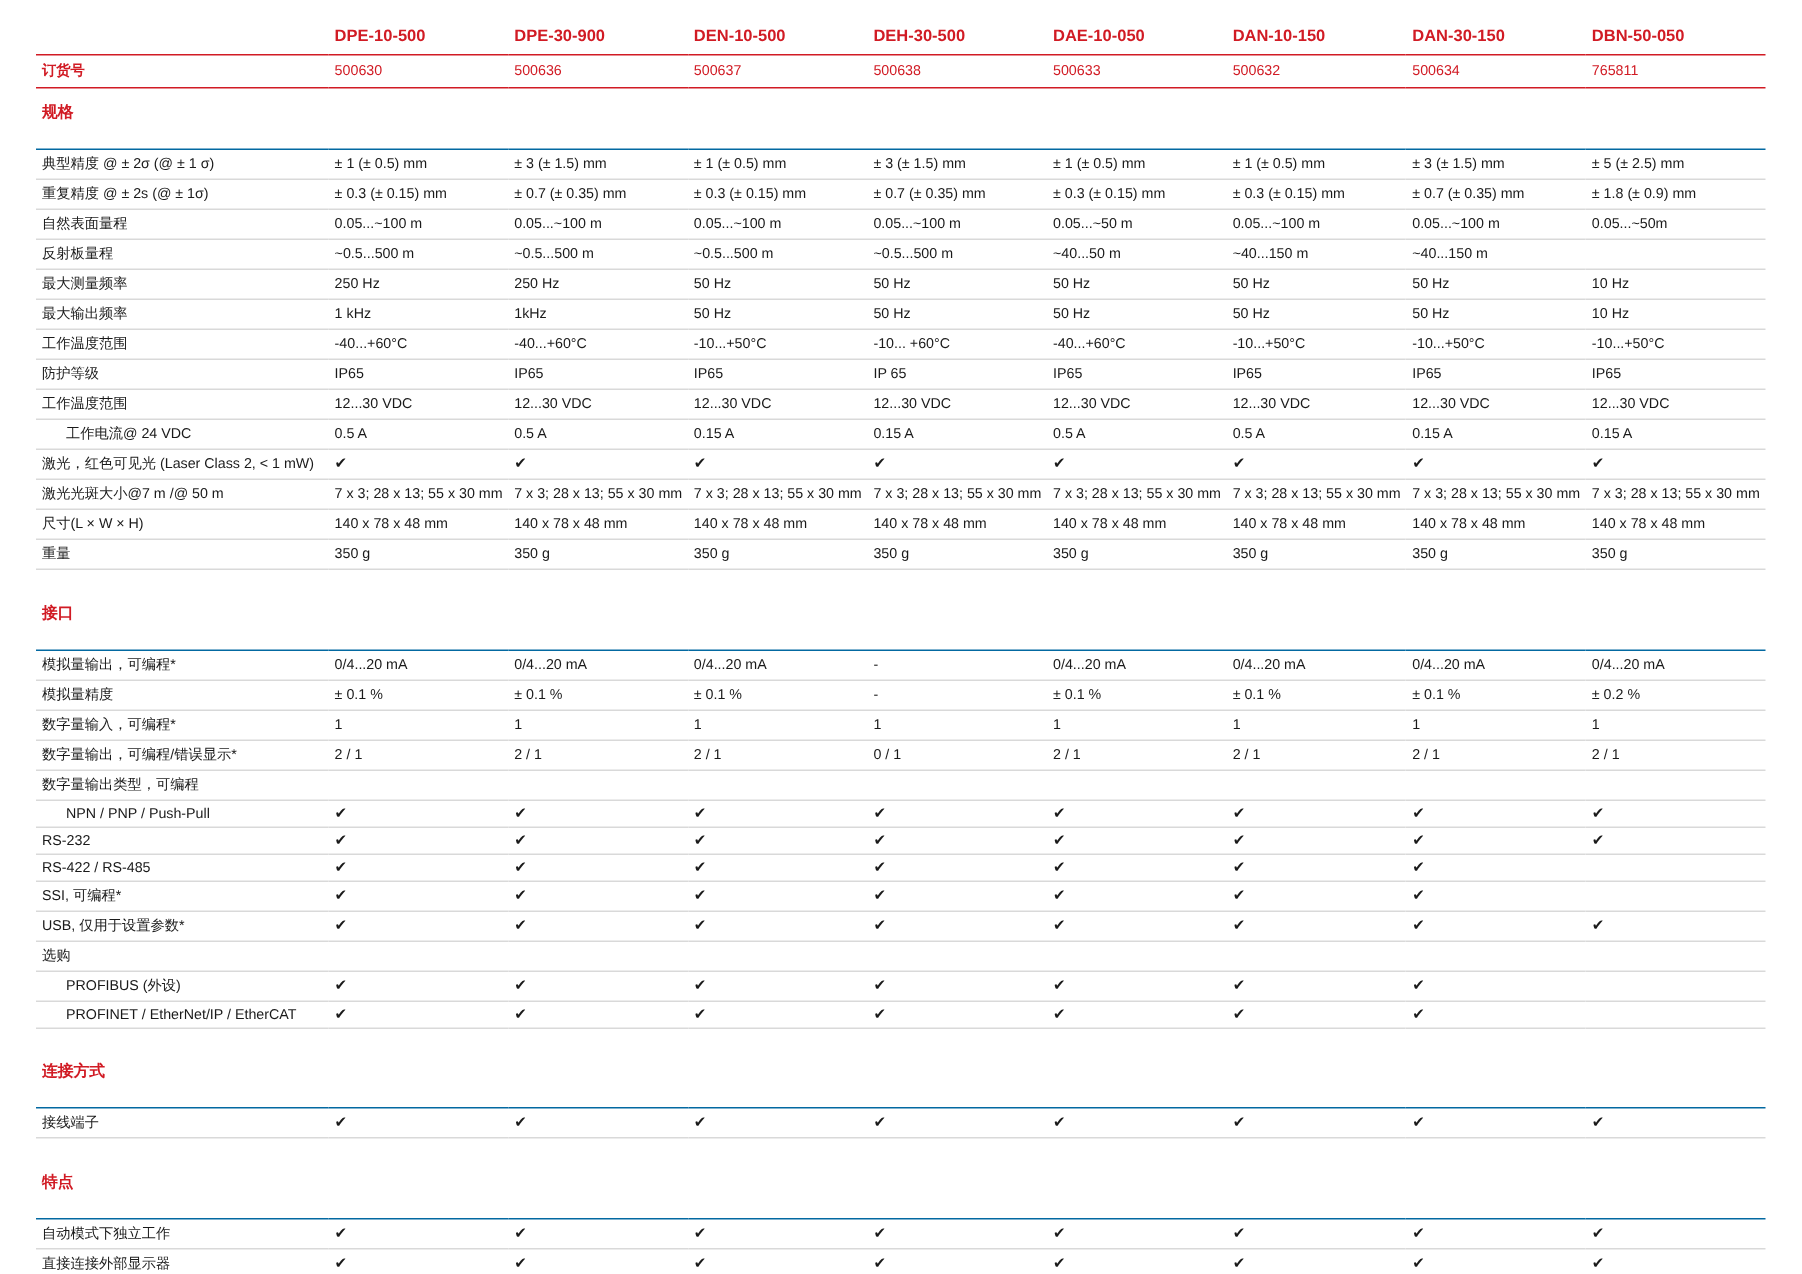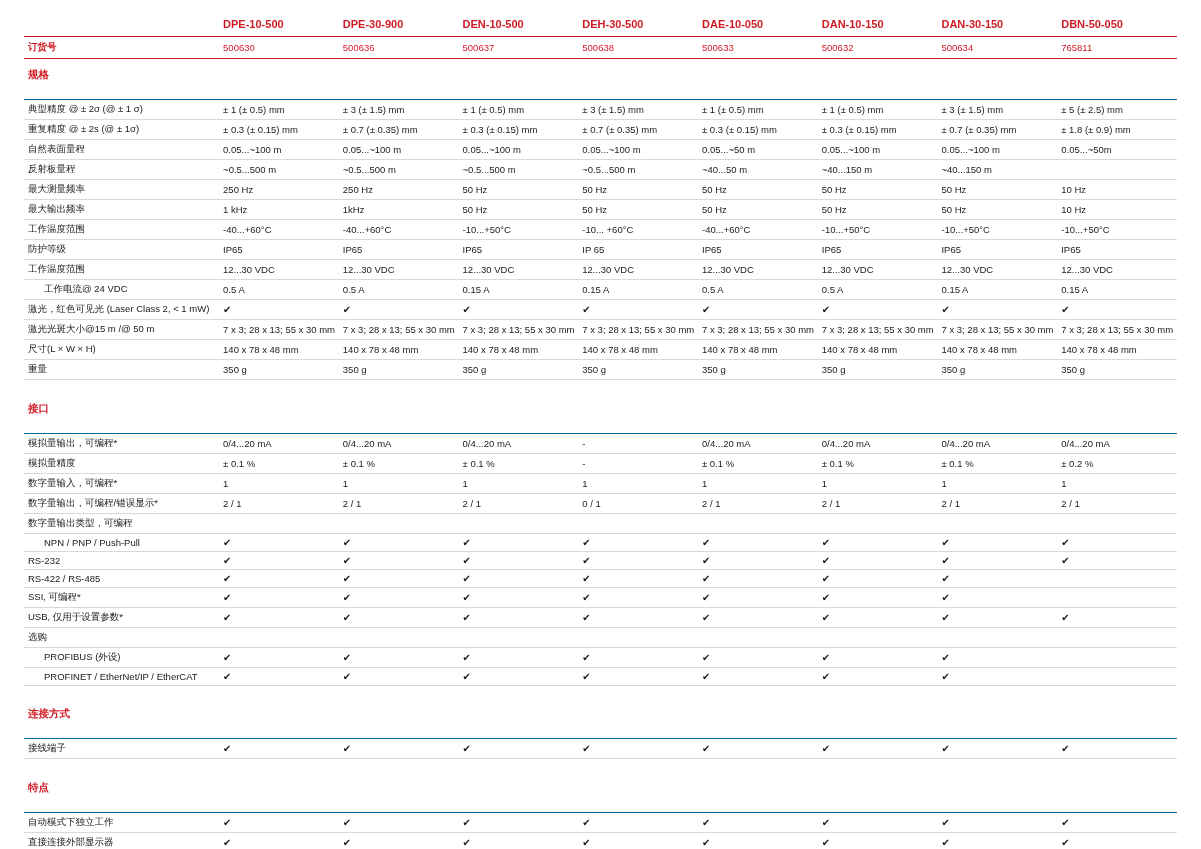--- a/index.html
+++ b/index.html
@@ -243,21 +243,21 @@
           <td><span class="check">✔</span></td>
           <td><span class="check">✔</span></td>
           <td><span class="check">✔</span></td>
           <td><span class="check">✔</span></td>
           <td><span class="check">✔</span></td>
           <td><span class="check">✔</span></td>
           <td><span class="check">✔</span></td>
           <td><span class="check">✔</span></td>
         </tr>
         <tr class="data-row">
-          <td class="label">激光光斑大小@15 m /@ 50 m</td>
+          <td class="label">激光光斑大小@7 m /@ 50 m</td>
           <td>7 x 3; 28 x 13; 55 x 30 mm</td>
           <td>7 x 3; 28 x 13; 55 x 30 mm</td>
           <td>7 x 3; 28 x 13; 55 x 30 mm</td>
           <td>7 x 3; 28 x 13; 55 x 30 mm</td>
           <td>7 x 3; 28 x 13; 55 x 30 mm</td>
           <td>7 x 3; 28 x 13; 55 x 30 mm</td>
           <td>7 x 3; 28 x 13; 55 x 30 mm</td>
           <td>7 x 3; 28 x 13; 55 x 30 mm</td>
         </tr>
         <tr class="data-row">

